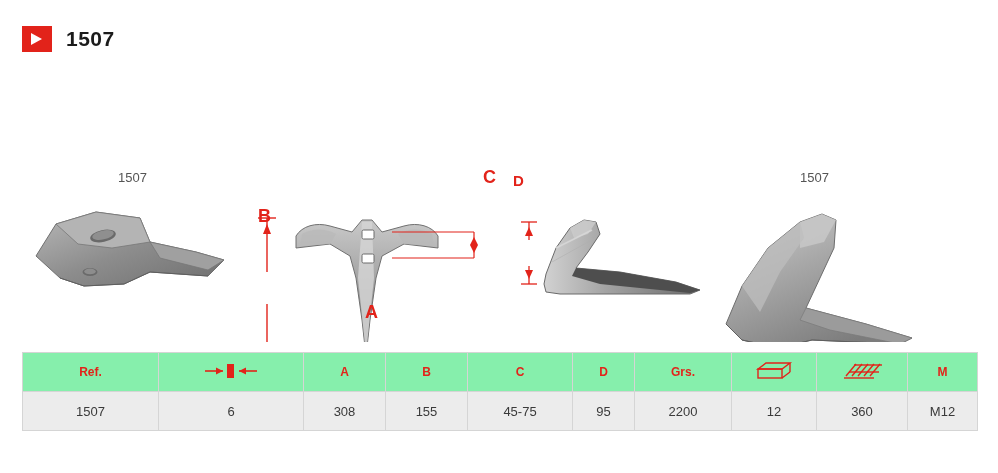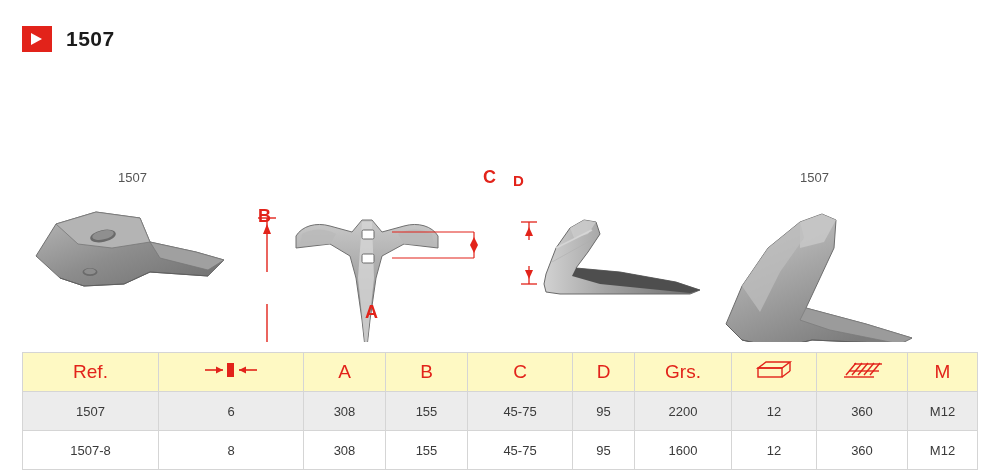--- a/index.html
+++ b/index.html
@@ -79,23 +79,23 @@
   table.spec th, table.spec td {
     border: 1px solid #d5d5d5;
     height: 36px;
     text-align: center;
     vertical-align: middle;
     font-size: 13px;
     color: #3a3a3a;
   }
   table.spec th {
     color: #e2231a;
-    font-weight: normal;
-    font-size: 19px;
-    background: #fef9c3;
+    font-weight: bold;
+    font-size: 12px;
+    background: #86efac;
   }
   table.spec tr.alt td { background: #ececec; }
   .th-icon { display: inline-block; line-height: 0; }
   
   col.c0 { width: 136px; }
   col.c1 { width: 145px; }
   col.c2 { width: 82px; }
   col.c3 { width: 82px; }
   col.c4 { width: 105px; }
   col.c5 { width: 62px; }
@@ -292,29 +292,17 @@
           <td>6</td>
           <td>308</td>
           <td>155</td>
           <td>45-75</td>
           <td>95</td>
           <td>2200</td>
           <td>12</td>
           <td>360</td>
           <td>M12</td>
         </tr>
-        <tr>
-          <td>1507-8</td>
-          <td>8</td>
-          <td>308</td>
-          <td>155</td>
-          <td>45-75</td>
-          <td>95</td>
-          <td>1600</td>
-          <td>12</td>
-          <td>360</td>
-          <td>M12</td>
-        </tr>
       </tbody>
     </table>
   </div>
 
 </div>
 
 </body></html>

